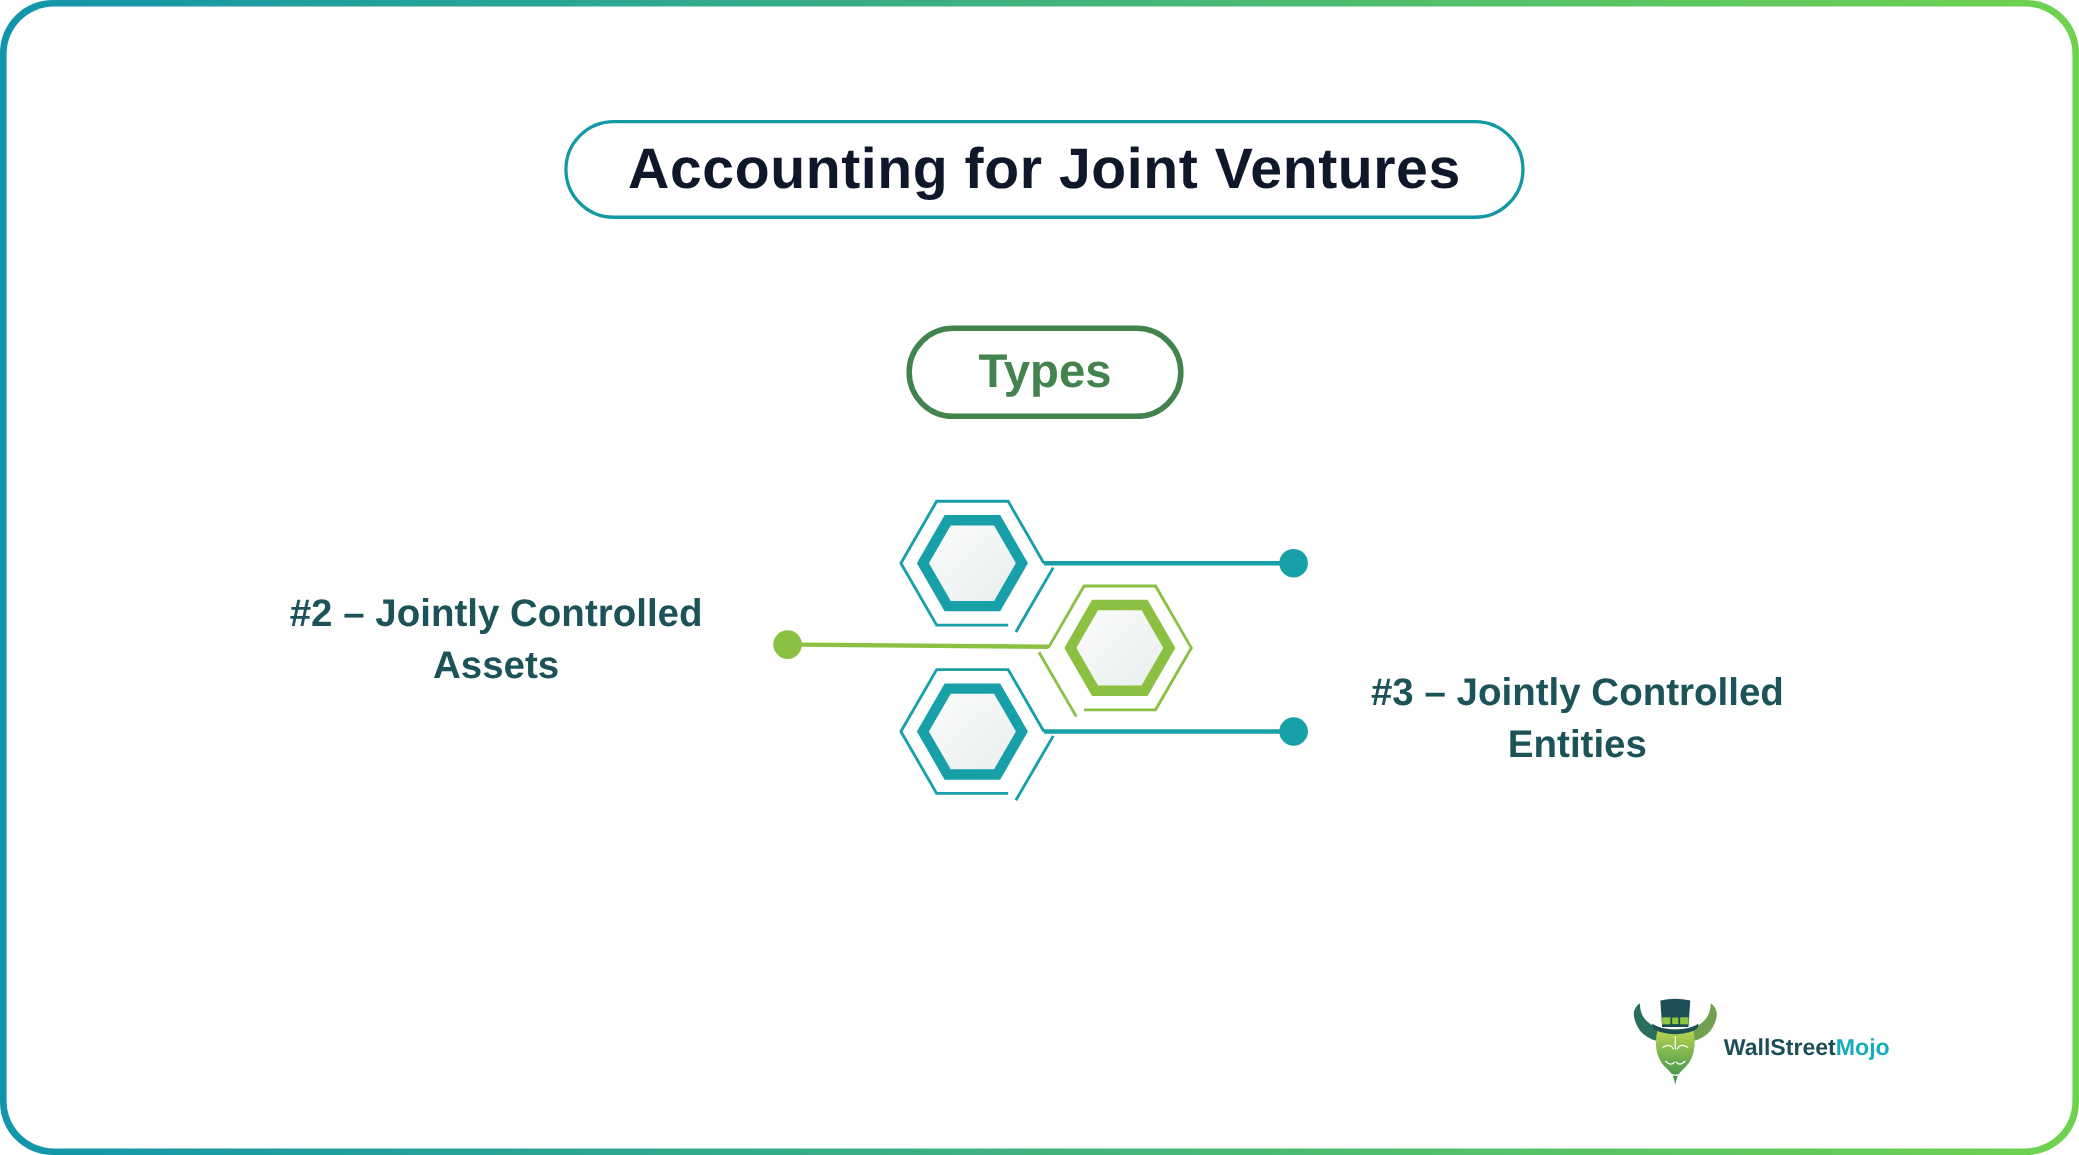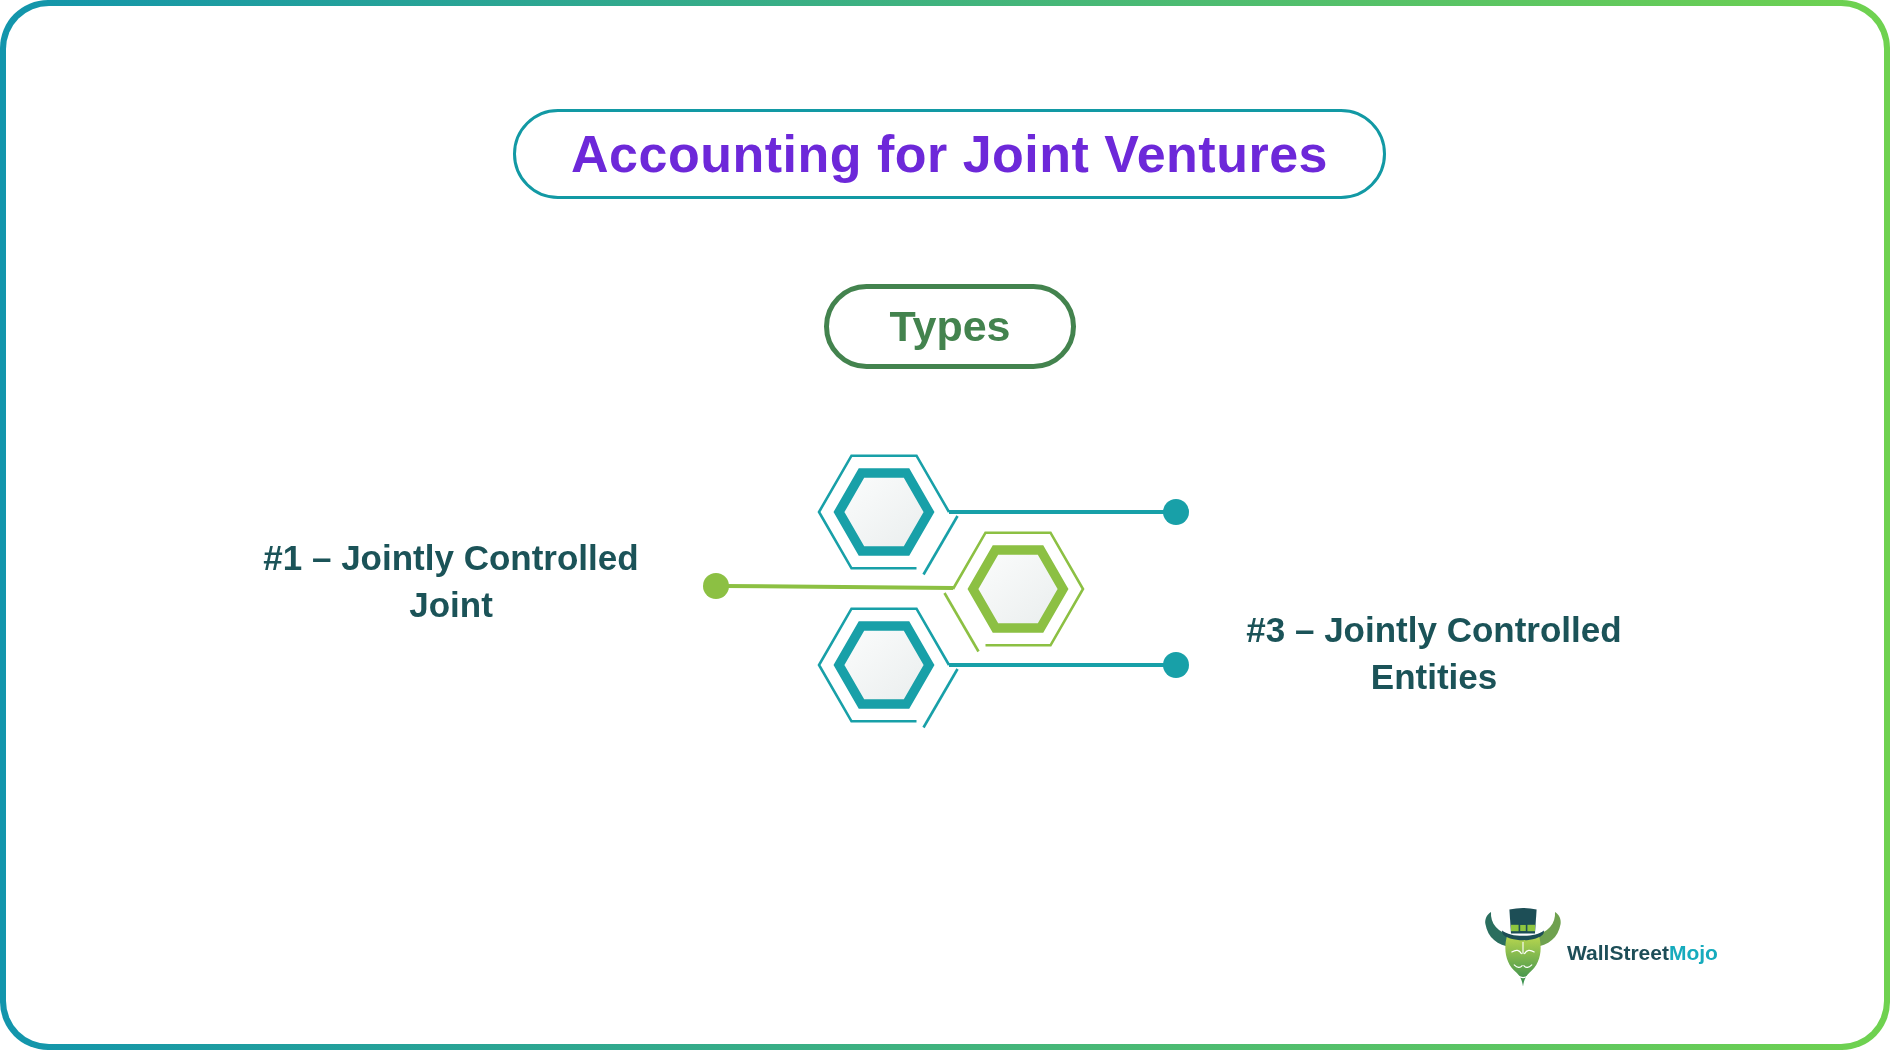--- a/index.html
+++ b/index.html
@@ -21,26 +21,26 @@
   }
 
   .title-pill {
     position: absolute; left: 507px; top: 103px;
     width: 873px; height: 90px;
     border: 3px solid #1299a4;
     border-radius: 48px;
     display: flex; align-items: center; justify-content: center;
   }
   .title-pill span {
-    font-size: 52px; font-weight: bold; color: #6d28d9;
+    font-size: 52px; font-weight: bold; color: #0f172a;
     letter-spacing: 0.5px; white-space: nowrap;
   }
 
   .types-pill {
-    position: absolute; left: 818px; top: 278px;
+    position: absolute; left: 818px; top: 290px;
     width: 252px; height: 85px;
     border: 5px solid #43834e;
     border-radius: 45px;
     display: flex; align-items: center; justify-content: center;
   }
   .types-pill span {
     font-size: 43px; font-weight: bold; color: #43834e;
   }
 
   .hex-cluster {
@@ -131,22 +131,22 @@
       </g>
 
       <g transform="translate(198,224)">
         <path d="M 65,0 L 32.5,-56.3 L -32.5,-56.3 L -65,0 L -32.5,56.3 L 32.5,56.3" fill="none" stroke="#18a0a8" stroke-width="2.6"></path>
         <path d="M 73.5,4 L 39.5,62.5" fill="none" stroke="#18a0a8" stroke-width="2.6"></path>
         <polygon points="45,0 22.5,-39 -22.5,-39 -45,0 -22.5,39 22.5,39" fill="url(#hexFill)" stroke="#18a0a8" stroke-width="9.5"></polygon>
       </g>
     </svg>
 
     <div class="type-label type-label-2">
-      <span>#1 – Jointly Controlled</span><br>
-      <span>Joint</span>
+      <span>#2 – Jointly Controlled</span><br>
+      <span>Assets</span>
     </div>
     <div class="type-label type-label-3">
       <span>#3 – Jointly Controlled</span><br>
       <span>Entities</span>
     </div>
 
     <div class="logo">
       <svg class="logo-icon" viewBox="0 0 100 115" xmlns="http://www.w3.org/2000/svg">
 
         <path d="M 36,54 C 18,52 6,42 3,25 C 2,19 5,13 10,10 C 9,24 18,36 38,40 Z" fill="#2a6e5e"></path>

